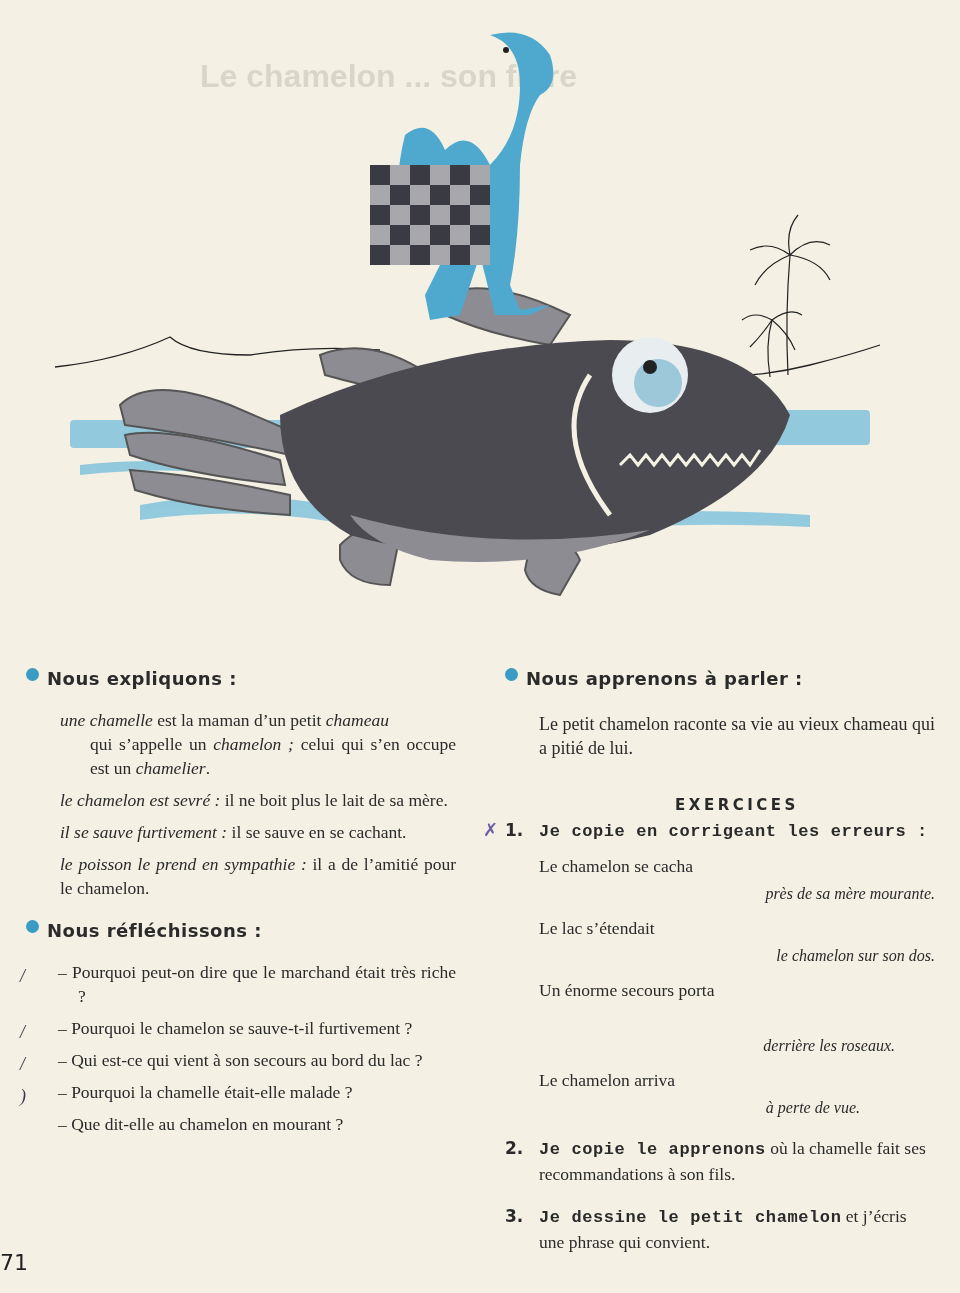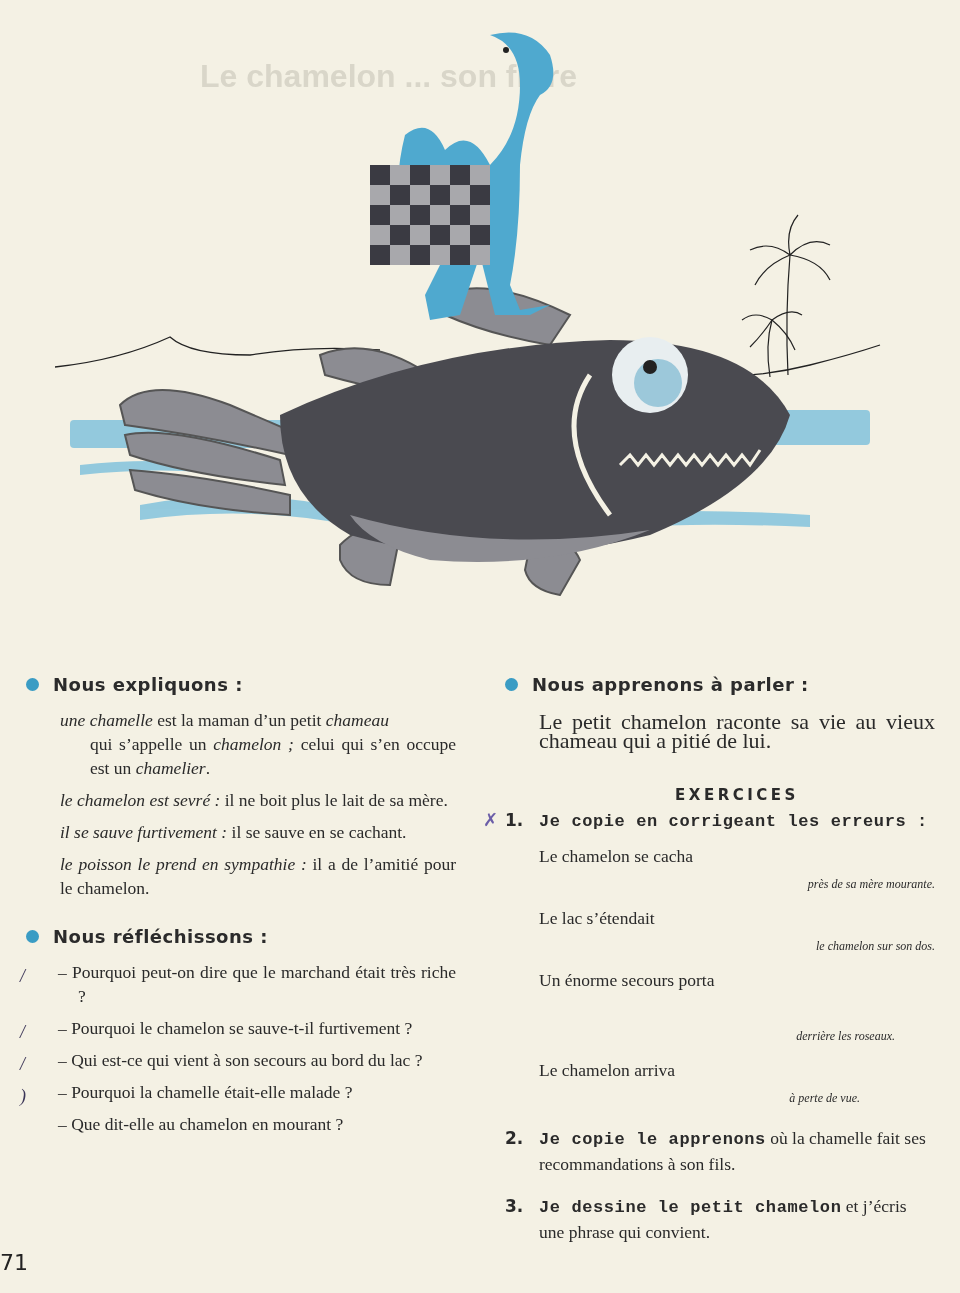--- a/index.html
+++ b/index.html
@@ -13,40 +13,40 @@
     position:absolute; left:0; top:0; width:960px; height:660px;
     color:#d9d6c9; font-family:"Liberation Sans", sans-serif; font-size:15px;
     pointer-events:none;
   }
   .illustration { position:absolute; left:50px; top:15px; width:840px; height:600px; }
   .col { position:absolute; top:668px; }
   .col-left { left:26px; width:430px; }
   .col-right { left:505px; width:430px; }
   .heading {
     font-family:"DejaVu Sans", sans-serif; font-weight:bold; font-size:18px;
-    letter-spacing:0.5px; color:#2b2b2b; display:flex; align-items:center; gap:14px;
+    letter-spacing:0.5px; color:#2b2b2b; display:flex; gap:8px;
     height:32px;
   }
   .bullet { width:13px; height:13px; border-radius:50%; background:#3a9cc4; flex:none; }
   .entry { font-size:17.5px; line-height:24px; margin:0 0 8px 34px; text-align:justify; }
   .entry .term { font-style:italic; }
   .entry .cont { padding-left:30px; display:block; }
   .q { font-size:17.5px; line-height:24px; padding-left:52px; text-indent:-20px; position:relative; margin-bottom:8px; text-align:justify; }
   .q .mark { position:absolute; left:-6px; top:4px; text-indent:0; color:#3b3557; font-size:18px; font-style:italic; }
-  .para { font-size:22px; line-height:19px; margin:12px 0 0 34px; text-align:justify; }
+  .para { font-size:18px; line-height:24px; margin:12px 0 0 34px; text-align:justify; }
   .exercises-title {
     font-family:"DejaVu Sans", sans-serif; font-weight:bold; font-size:15px;
     letter-spacing:3.5px; text-align:center; margin:36px 0 4px 34px;
   }
   .ex { position:relative; padding-left:34px; margin-bottom:12px; font-size:17.5px; line-height:24px; }
   .ex .num { position:absolute; left:0; top:0; font-family:"DejaVu Sans", sans-serif; font-weight:bold; font-size:17px; }
   .ex .bold { font-family:Liberation Mono, monospace; font-weight:bold; font-size:17px; letter-spacing:0.6px; }
   .ex .check { position:absolute; left:-22px; top:0; color:#6b5ea8; font-size:18px; }
   .pair-a { margin:10px 0 0 0; }
-  .pair-b { font-style:italic; font-size:12px; text-align:right; margin:4px 0 8px 0; padding-right:0; }
+  .pair-b { font-style:italic; font-size:16px; text-align:right; margin:4px 0 8px 0; padding-right:0; }
   .page-num { position:absolute; left:0; width:960px; top:1250px; text-align:left; font-family:"DejaVu Sans", sans-serif; font-size:22px; color:#222; }
 </style>
 </head>
 <body>
 
 <div class="bleed">
   <div style="position:absolute;left:200px;top:58px;font-size:32px;font-weight:bold;">Le chamelon ... son frère</div>
 </div>
 
 <svg class="illustration" viewBox="0 0 840 600">

